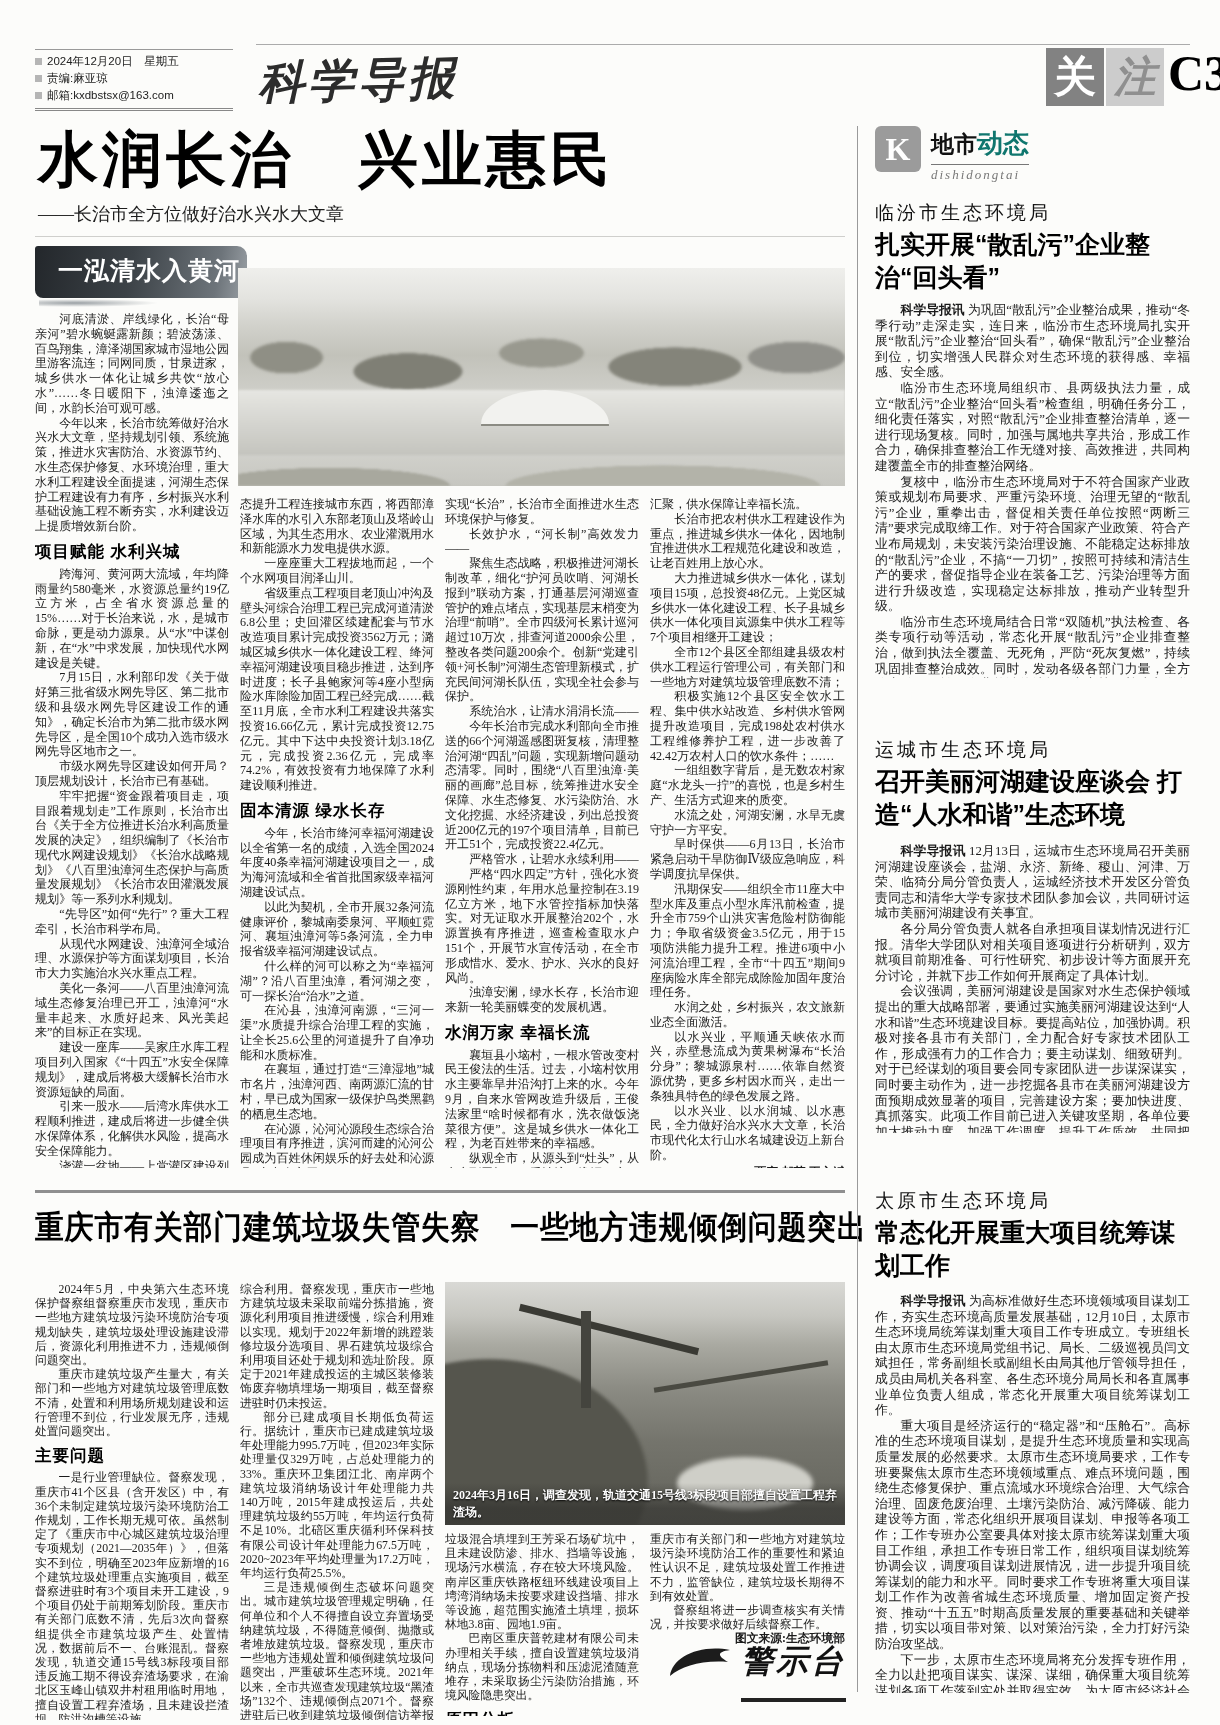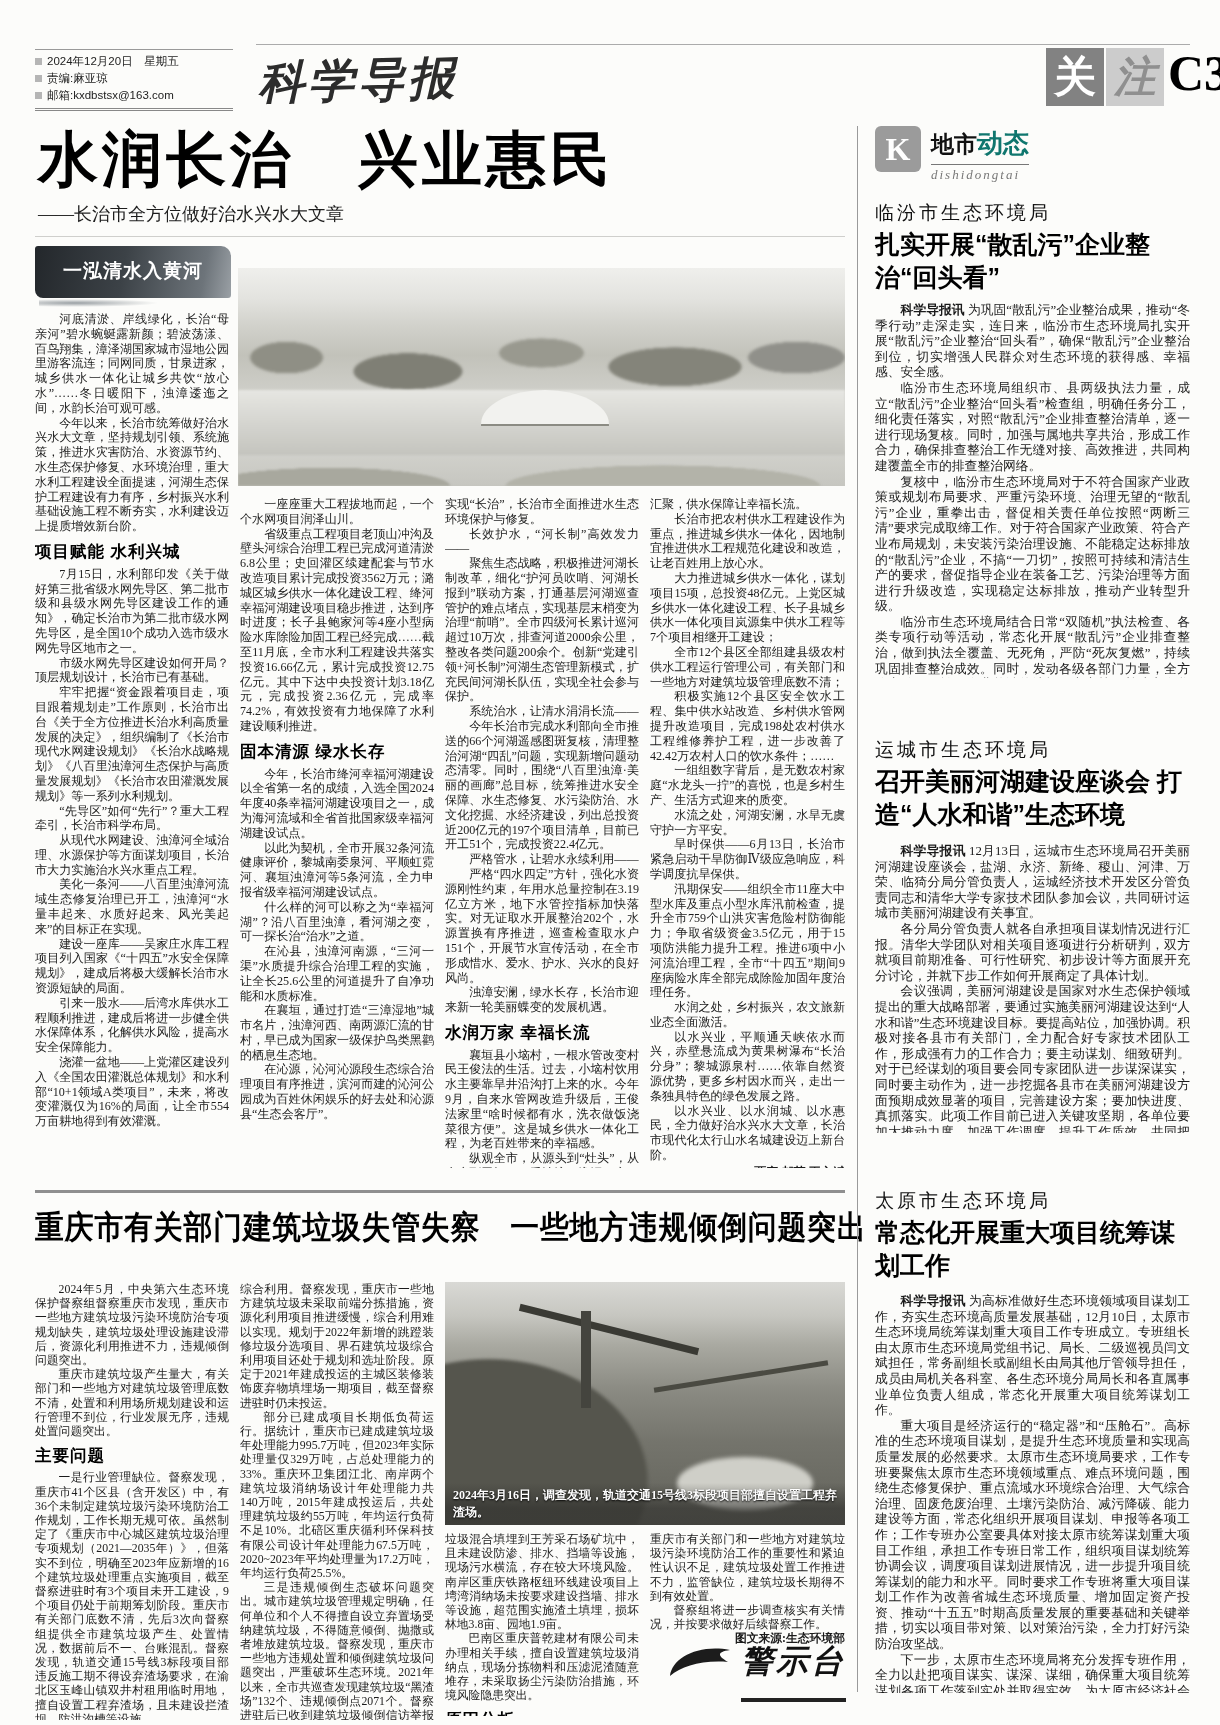--- a/index.html
+++ b/index.html
@@ -19,22 +19,22 @@
   .tag1{left:1046px;background:#828282;color:#ffffff;}
   .tag2{left:1106px;background:#cccccc;color:#8f8f8f;font-style:italic;}
   .pageno{position:absolute;left:1168px;top:44px;font-size:50px;font-weight:bold;color:#000;}
   
   .m-headline{position:absolute;left:38px;top:120px;width:800px;font-family:"Liberation Sans",sans-serif;
               font-size:60px;font-weight:bold;letter-spacing:4px;color:#000;}
   .m-subtitle{position:absolute;left:38px;top:202px;font-size:18px;color:#1d1d1d;}
   .m-rule{position:absolute;left:35px;top:236px;width:810px;height:1px;background:#cfcfcc;}
   .banner{position:absolute;left:35px;top:246px;width:196px;height:52px;
           background:linear-gradient(100deg,#23272b 0%,#3c4247 45%,#6d747a 85%,#9aa0a5 100%);
-          color:#fff;font-size:19px;font-weight:bold;text-align:center;line-height:50px;
-          letter-spacing:1px;border-radius:3px 10px 3px 8px;}
+          color:#fff;font-size:25px;font-weight:bold;text-align:center;line-height:50px;
+          letter-spacing:1px;border-radius:3px 10px 3px 8px;padding-left:16px;}
   .banner::after{content:"";position:absolute;left:4px;bottom:-9px;width:120px;height:8px;
           background:radial-gradient(ellipse at 30% 50%,#9aa0a4 0%,rgba(200,203,205,0) 70%);}
   
   .photo1{position:absolute;left:238px;top:268px;width:607px;height:218px;overflow:hidden;
           background:linear-gradient(180deg,#efefec 0%,#e3e3df 14%,#d2d2cc 26%,#c2c2ba 40%,#cdcdc7 55%,#dadad5 72%,#c6c6c0 100%);}
   .ph1-trees{position:absolute;left:0;top:18%;width:100%;height:42%;filter:blur(1.5px);background:
      radial-gradient(60px 26px at 8% 55%,#8f8f85 0 60%,transparent 61%),
      radial-gradient(90px 30px at 28% 70%,#7f7f75 0 60%,transparent 61%),
      radial-gradient(70px 24px at 50% 50%,#99998f 0 60%,transparent 61%),
      radial-gradient(110px 32px at 72% 65%,#84847a 0 60%,transparent 61%),
@@ -129,31 +129,33 @@
     <div class="ph1-trees"></div>
     <div class="ph1-water"></div>
     <div class="ph1-bridge"></div>
     <div class="ph1-bank"></div>
   </div>
 
   <div class="col m-col c1">
       <div class="blk-p">河底清淤、岸线绿化，长治“母亲河”碧水蜿蜒露新颜；碧波荡漾、百鸟翔集，漳泽湖国家城市湿地公园里游客流连；同网同质，甘泉进家，城乡供水一体化让城乡共饮“放心水”……冬日暖阳下，浊漳逶迤之间，水韵长治可观可感。</div>
       <div class="blk-p">今年以来，长治市统筹做好治水兴水大文章，坚持规划引领、系统施策，推进水灾害防治、水资源节约、水生态保护修复、水环境治理，重大水利工程建设全面提速，河湖生态保护工程建设有力有序，乡村振兴水利基础设施工程不断夯实，水利建设迈上提质增效新台阶。</div>
       <div class="blk-h">项目赋能 水利兴城</div>
+      <div class="blk-p">跨海河、黄河两大流域，年均降雨量约580毫米，水资源总量约19亿立方米，占全省水资源总量的15%……对于长治来说，水，是城市命脉，更是动力源泉。从“水”中谋创新，在“水”中求发展，加快现代水网建设是关键。</div>
       <div class="blk-p">7月15日，水利部印发《关于做好第三批省级水网先导区、第二批市级和县级水网先导区建设工作的通知》，确定长治市为第二批市级水网先导区，是全国10个成功入选市级水网先导区地市之一。</div>
       <div class="blk-p">市级水网先导区建设如何开局？顶层规划设计，长治市已有基础。</div>
       <div class="blk-p">牢牢把握“资金跟着项目走，项目跟着规划走”工作原则，长治市出台《关于全方位推进长治水利高质量发展的决定》，组织编制了《长治市现代水网建设规划》《长治水战略规划》《八百里浊漳河生态保护与高质量发展规划》《长治市农田灌溉发展规划》等一系列水利规划。</div>
       <div class="blk-p">“先导区”如何“先行”？重大工程牵引，长治市科学布局。</div>
       <div class="blk-p">从现代水网建设、浊漳河全域治理、水源保护等方面谋划项目，长治市大力实施治水兴水重点工程。</div>
       <div class="blk-p">美化一条河——八百里浊漳河流域生态修复治理已开工，浊漳河“水量丰起来、水质好起来、风光美起来”的目标正在实现。</div>
       <div class="blk-p">建设一座库——吴家庄水库工程项目列入国家《“十四五”水安全保障规划》，建成后将极大缓解长治市水资源短缺的局面。</div>
       <div class="blk-p">引来一股水——后湾水库供水工程顺利推进，建成后将进一步健全供水保障体系，化解供水风险，提高水安全保障能力。</div>
       <div class="blk-p">浇灌一盆地——上党灌区建设列入《全国农田灌溉总体规划》和水利部“10+1领域A类项目”，未来，将改变灌溉仅为16%的局面，让全市554万亩耕地得到有效灌溉。</div>
     </div>
   <div class="col m-col c2">
+      <div class="blk-pc">态提升工程连接城市东西，将西部漳泽水库的水引入东部老顶山及塔岭山区域，为其生态用水、农业灌溉用水和新能源水力发电提供水源。</div>
       <div class="blk-p">一座座重大工程拔地而起，一个个水网项目润泽山川。</div>
       <div class="blk-p">省级重点工程项目老顶山冲沟及壁头河综合治理工程已完成河道清淤6.8公里；史回灌区续建配套与节水改造项目累计完成投资3562万元；潞城区城乡供水一体化建设工程、绛河幸福河湖建设项目稳步推进，达到序时进度；长子县鲍家河等4座小型病险水库除险加固工程已经完成……截至11月底，全市水利工程建设共落实投资16.66亿元，累计完成投资12.75亿元。其中下达中央投资计划3.18亿元，完成投资2.36亿元，完成率74.2%，有效投资有力地保障了水利建设顺利推进。</div>
       <div class="blk-h">固本清源 绿水长存</div>
       <div class="blk-p">今年，长治市绛河幸福河湖建设以全省第一名的成绩，入选全国2024年度40条幸福河湖建设项目之一，成为海河流域和全省首批国家级幸福河湖建设试点。</div>
       <div class="blk-p">以此为契机，全市开展32条河流健康评价，黎城南委泉河、平顺虹霓河、襄垣浊漳河等5条河流，全力申报省级幸福河湖建设试点。</div>
       <div class="blk-p">什么样的河可以称之为“幸福河湖”？沿八百里浊漳，看河湖之变，可一探长治“治水”之道。</div>
       <div class="blk-p">在沁县，浊漳河南源，“三河一渠”水质提升综合治理工程的实施，让全长25.6公里的河道提升了自净功能和水质标准。</div>
       <div class="blk-p">在襄垣，通过打造“三漳湿地”城市名片，浊漳河西、南两源汇流的甘村，早已成为国家一级保护鸟类黑鹳的栖息生态地。</div>
       <div class="blk-p">在沁源，沁河沁源段生态综合治理项目有序推进，滨河而建的沁河公园成为百姓休闲娱乐的好去处和沁源县“生态会客厅”。</div>
     </div>

